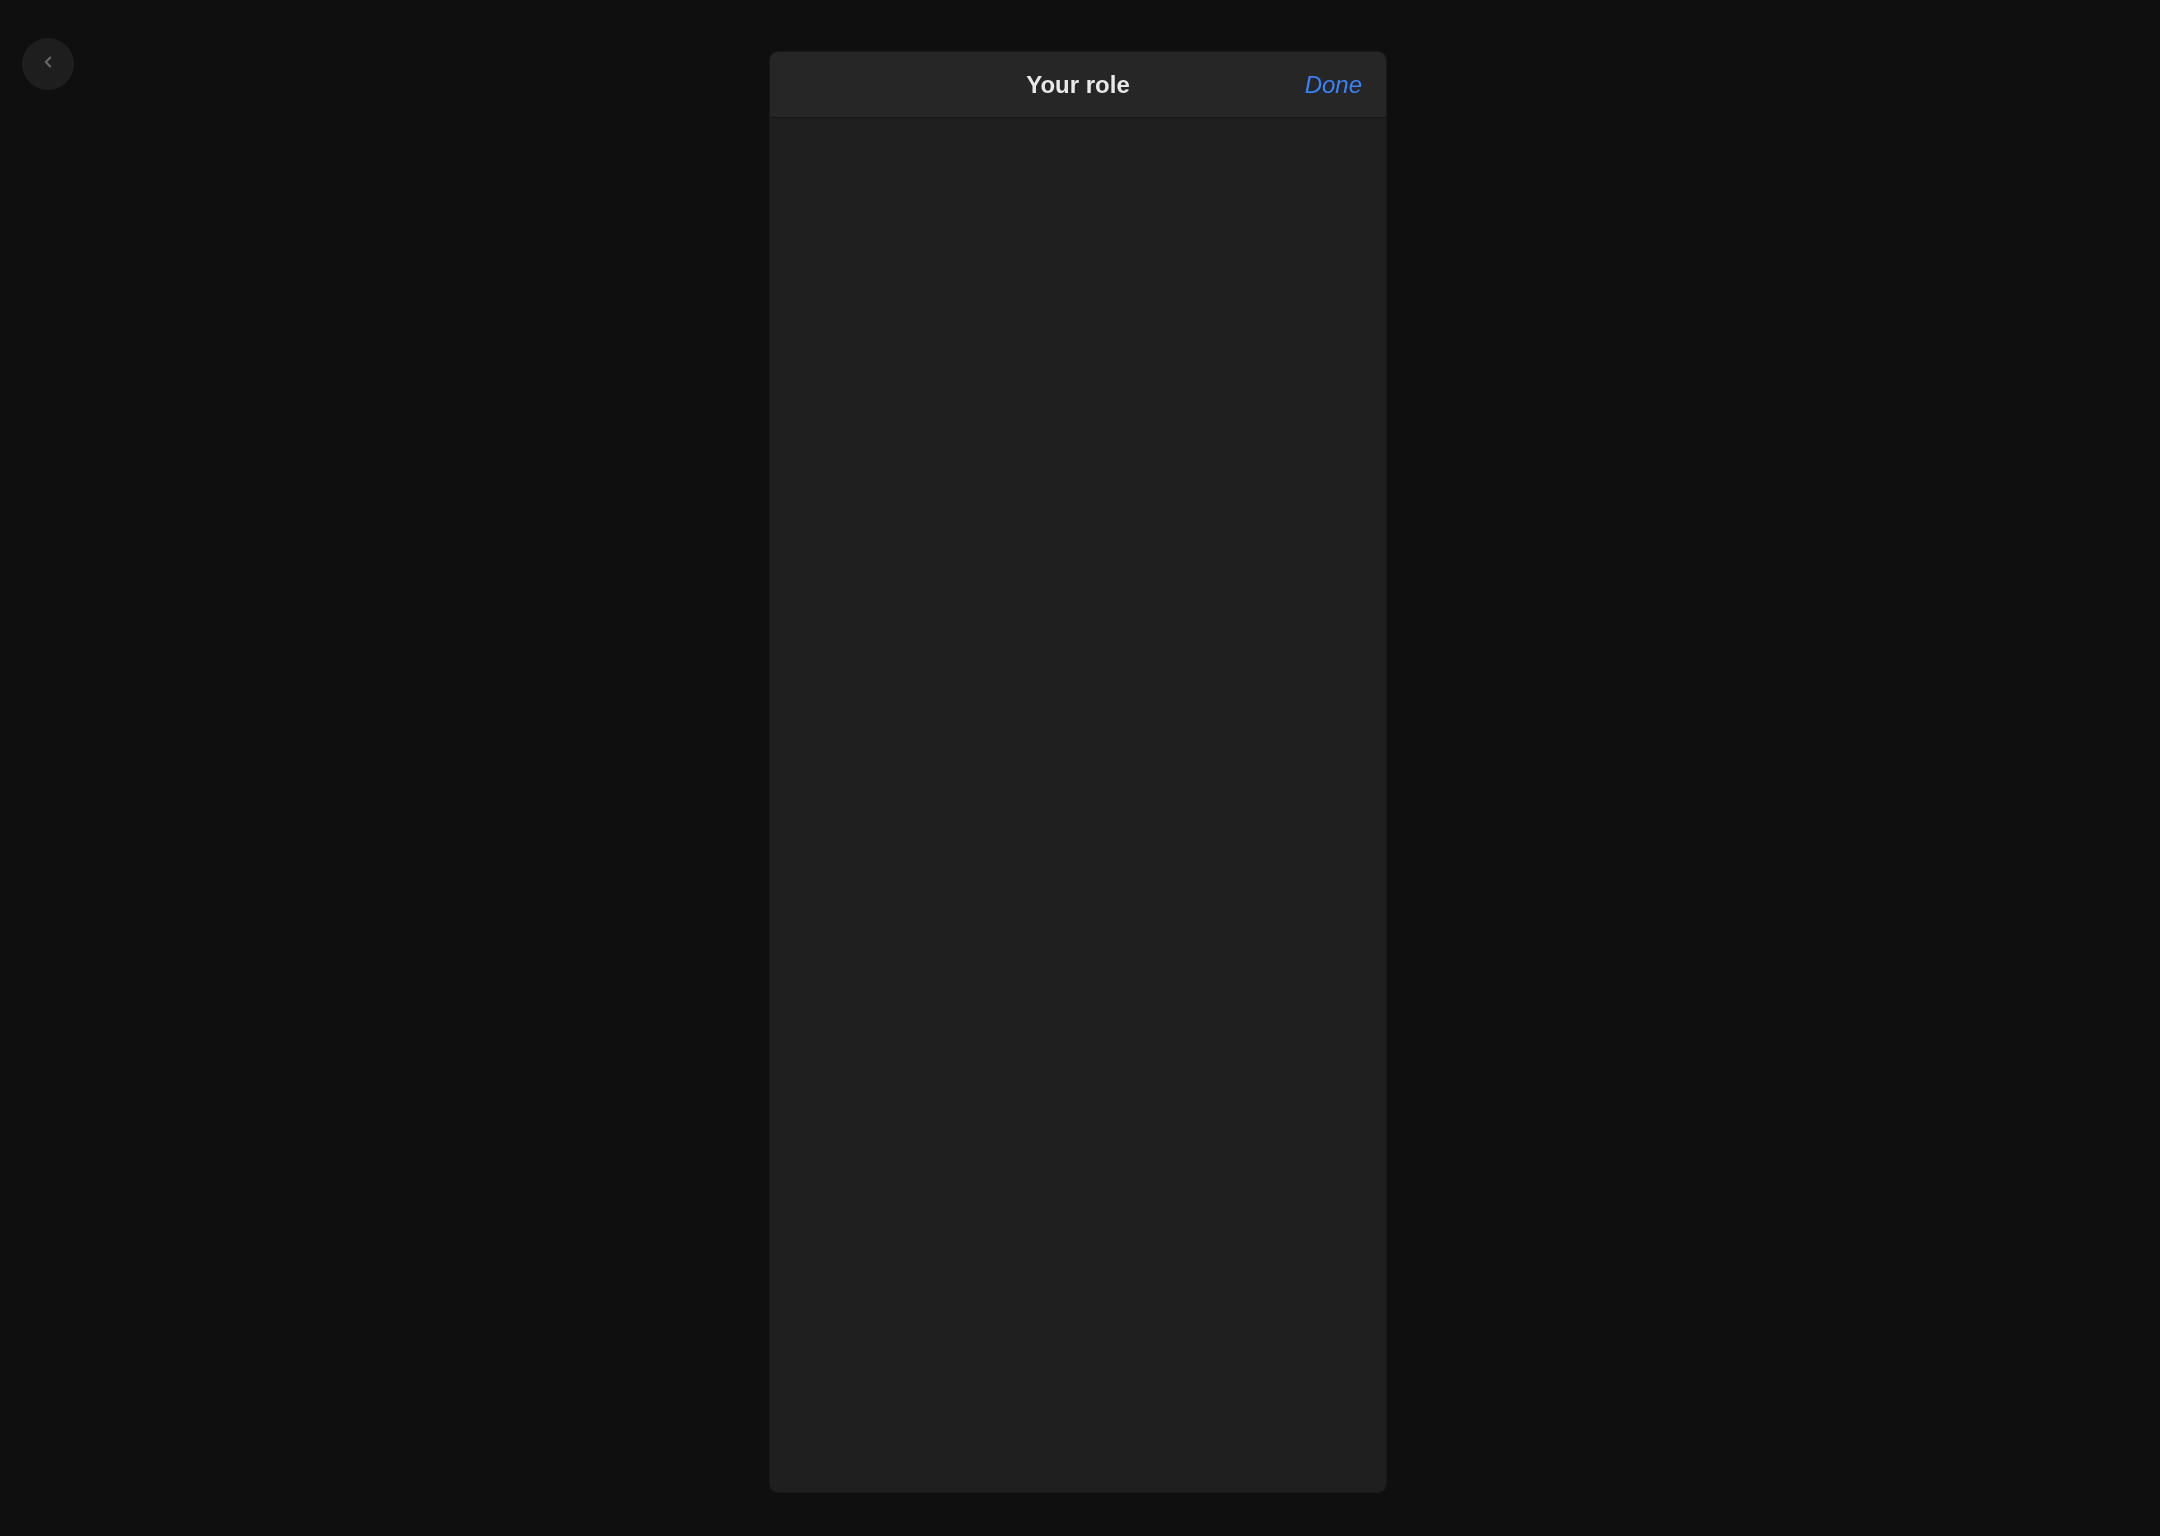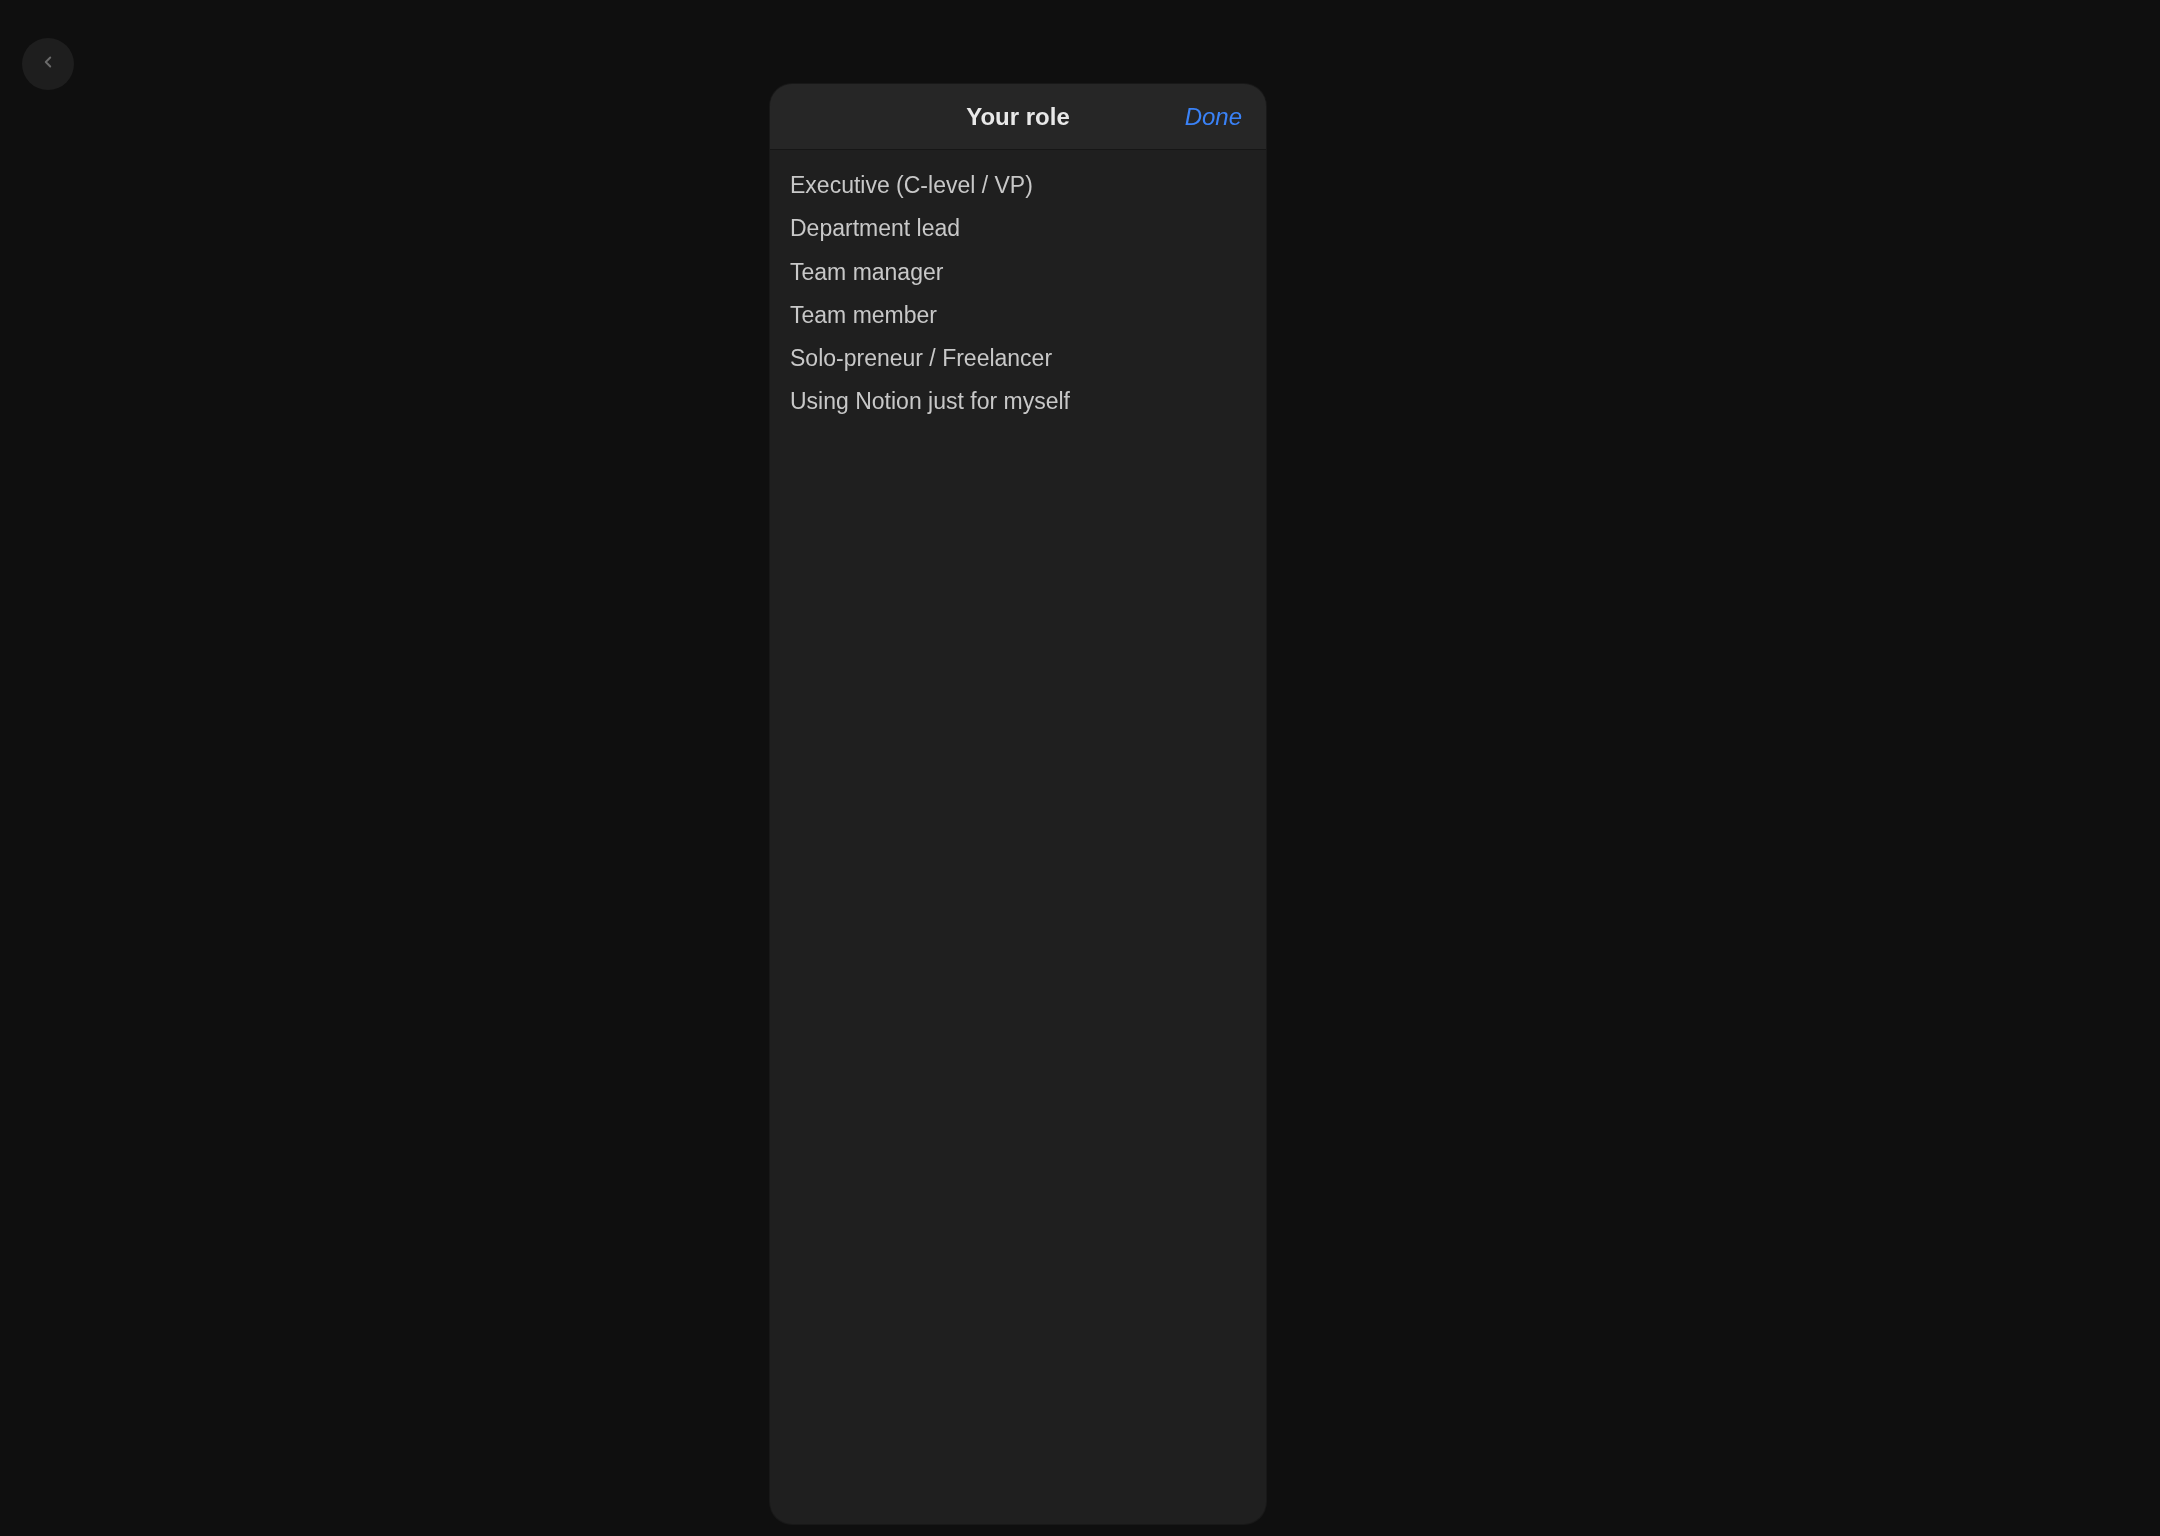--- a/index.html
+++ b/index.html
@@ -31,26 +31,26 @@
       cursor: pointer;
     }
     
     .back-button svg {
       width: 18px;
       height: 18px;
     }
     
     .modal {
       position: absolute;
-      top: 84px;
+      top: 52px;
       left: 770px;
-      width: 496px;
+      width: 616px;
       height: 1440px;
       background-color: #1f1f1f;
-      border-radius: 22px;
+      border-radius: 8px;
       overflow: hidden;
       box-shadow: 0 0 0 1px rgba(255,255,255,0.04);
     }
     
     .modal-header {
       height: 66px;
       background-color: #262626;
       border-bottom: 1px solid #161616;
       display: flex;
       align-items: center;
@@ -101,21 +101,13 @@
       <polyline points="15 18 9 12 15 6"></polyline>
     </svg>
   </span>
 </div>
 
 <div class="modal">
   <div class="modal-header">
     <div class="modal-title">Your role</div>
     <button class="done-button">Done</button>
   </div>
-  <div class="options-list">
-    <div class="option-item">Executive (C-level / VP)</div>
-    <div class="option-item">Department lead</div>
-    <div class="option-item">Team manager</div>
-    <div class="option-item">Team member</div>
-    <div class="option-item">Solo-preneur / Freelancer</div>
-    <div class="option-item">Using Notion just for myself</div>
-  </div>
 </div>
 
 </body></html>

